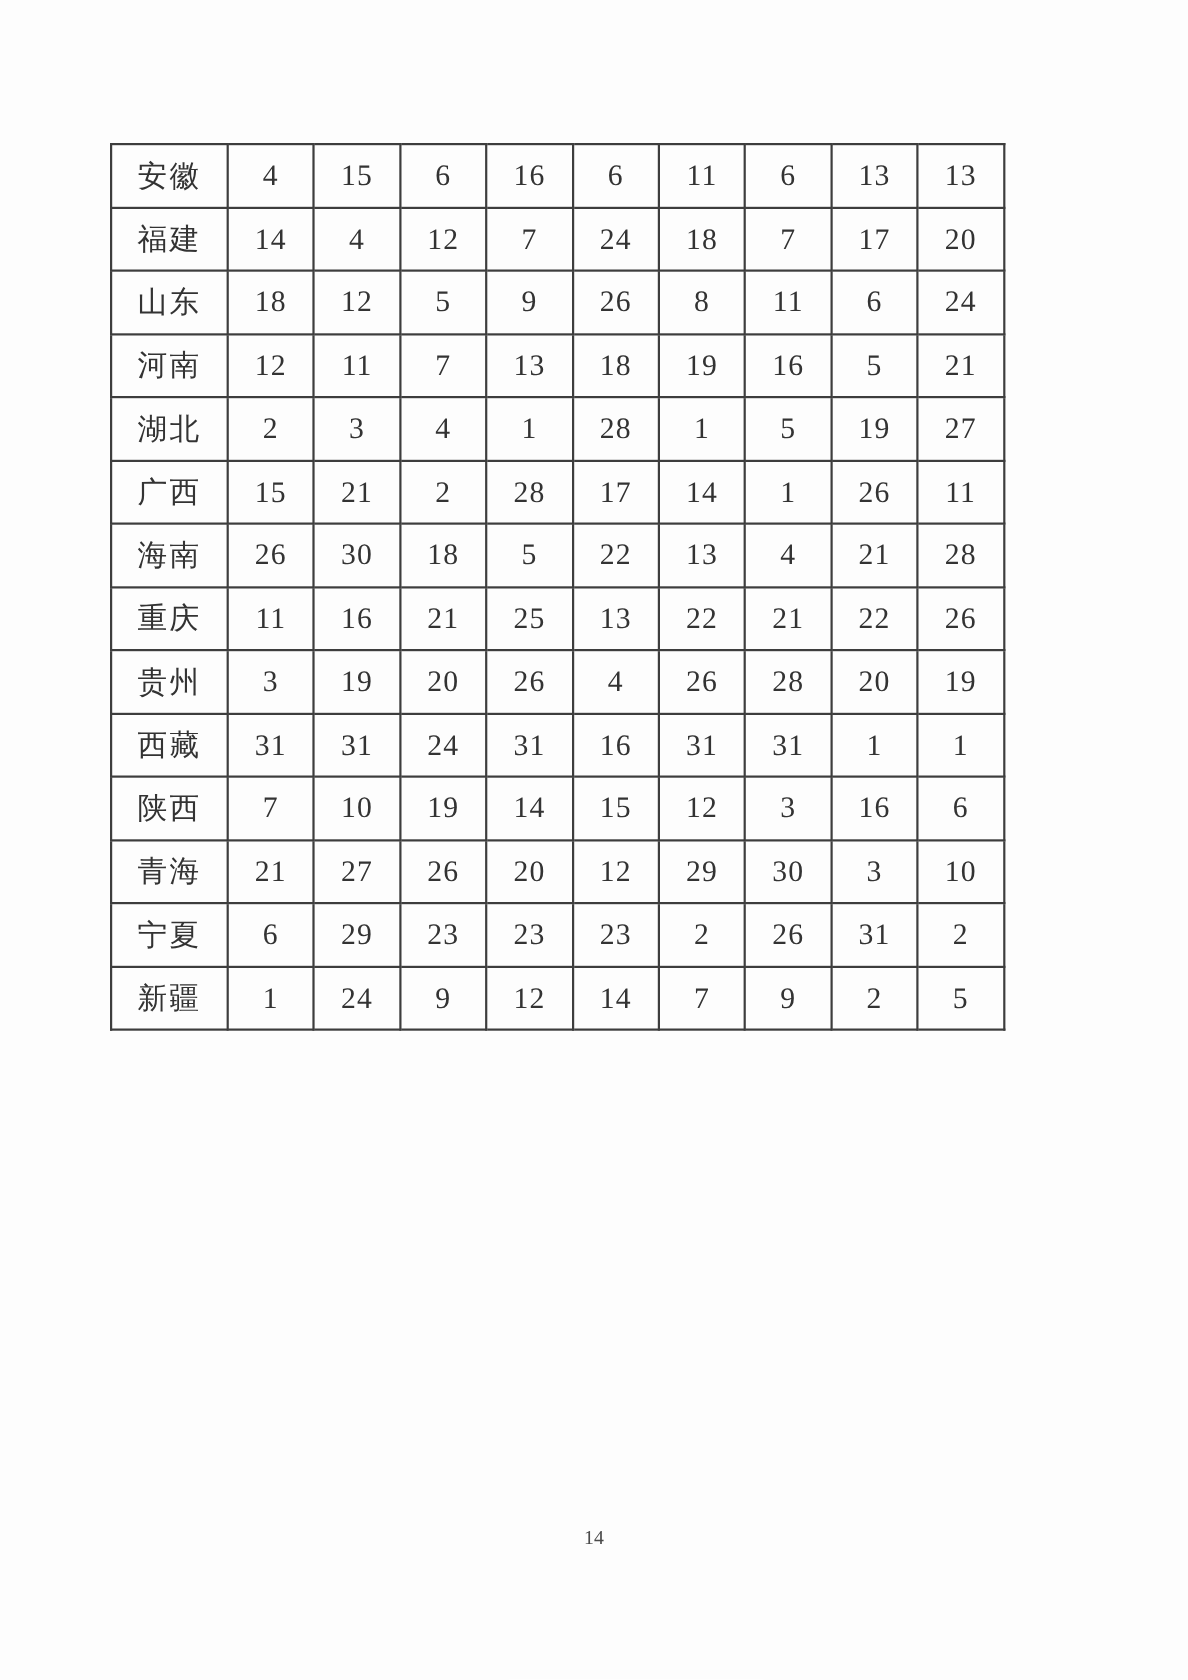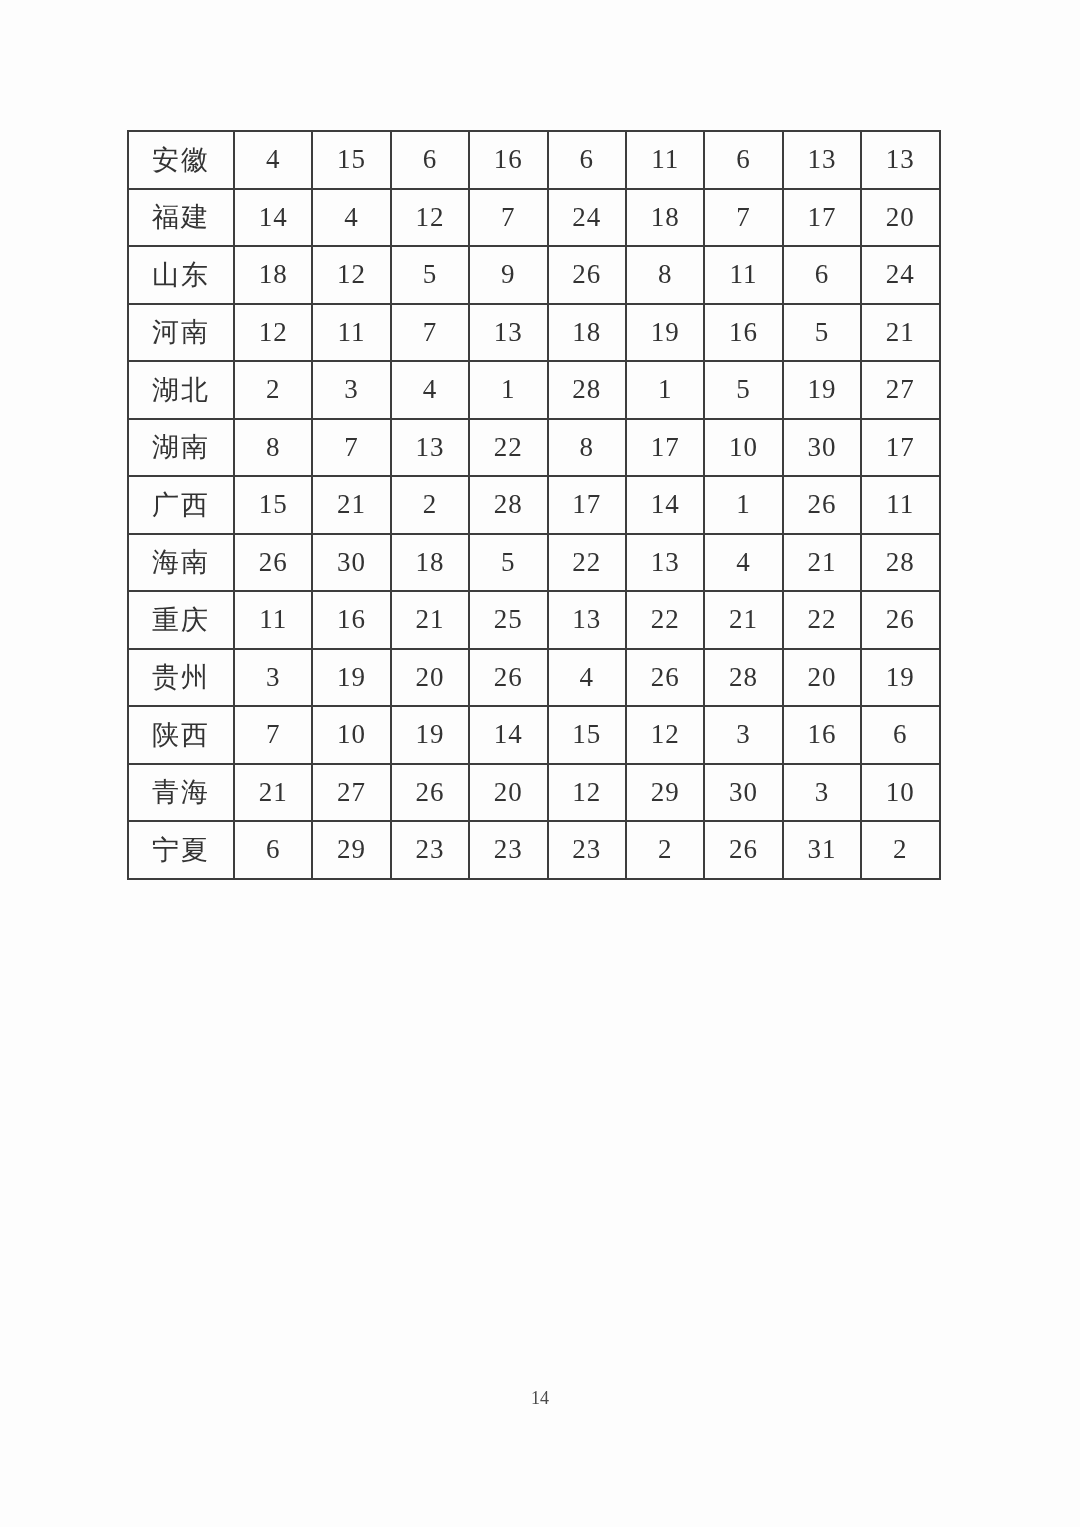--- a/index.html
+++ b/index.html
@@ -14,21 +14,21 @@
     font-family: "Liberation Serif", "DejaVu Serif", serif;
     color: #333333;
   }
   .page {
     position: absolute;
     inset: 0;
     background: #fdfdfd;
   }
   table.data-table {
     position: absolute;
-    left: 127px;
+    left: 100px;
     top: 130px;
     border-collapse: collapse;
     table-layout: fixed;
     width: 812px;
   }
   table.data-table td {
     border: 2px solid #3d3d3d;
     height: 55.5px;
     text-align: center;
     vertical-align: middle;
@@ -127,32 +127,20 @@
           <td>3</td>
           <td>4</td>
           <td>1</td>
           <td>28</td>
           <td>1</td>
           <td>5</td>
           <td>19</td>
           <td>27</td>
         </tr>
         <tr>
-          <td class="label-cell">湖南</td>
-          <td>8</td>
-          <td>7</td>
-          <td>13</td>
-          <td>22</td>
-          <td>8</td>
-          <td>17</td>
-          <td>10</td>
-          <td>30</td>
-          <td>17</td>
-        </tr>
-        <tr>
           <td class="label-cell">广西</td>
           <td>15</td>
           <td>21</td>
           <td>2</td>
           <td>28</td>
           <td>17</td>
           <td>14</td>
           <td>1</td>
           <td>26</td>
           <td>11</td>
@@ -185,20 +173,32 @@
           <td class="label-cell">贵州</td>
           <td>3</td>
           <td>19</td>
           <td>20</td>
           <td>26</td>
           <td>4</td>
           <td>26</td>
           <td>28</td>
           <td>20</td>
           <td>19</td>
+        </tr>
+        <tr>
+          <td class="label-cell">西藏</td>
+          <td>31</td>
+          <td>31</td>
+          <td>24</td>
+          <td>31</td>
+          <td>16</td>
+          <td>31</td>
+          <td>31</td>
+          <td>1</td>
+          <td>1</td>
         </tr>
         <tr>
           <td class="label-cell">陕西</td>
           <td>7</td>
           <td>10</td>
           <td>19</td>
           <td>14</td>
           <td>15</td>
           <td>12</td>
           <td>3</td>
@@ -222,18 +222,30 @@
           <td>6</td>
           <td>29</td>
           <td>23</td>
           <td>23</td>
           <td>23</td>
           <td>2</td>
           <td>26</td>
           <td>31</td>
           <td>2</td>
         </tr>
+        <tr>
+          <td class="label-cell">新疆</td>
+          <td>1</td>
+          <td>24</td>
+          <td>9</td>
+          <td>12</td>
+          <td>14</td>
+          <td>7</td>
+          <td>9</td>
+          <td>2</td>
+          <td>5</td>
+        </tr>
       </tbody>
   </table>
 
   <div class="page-number">14</div>
 
 </div>
 
 </body></html>

